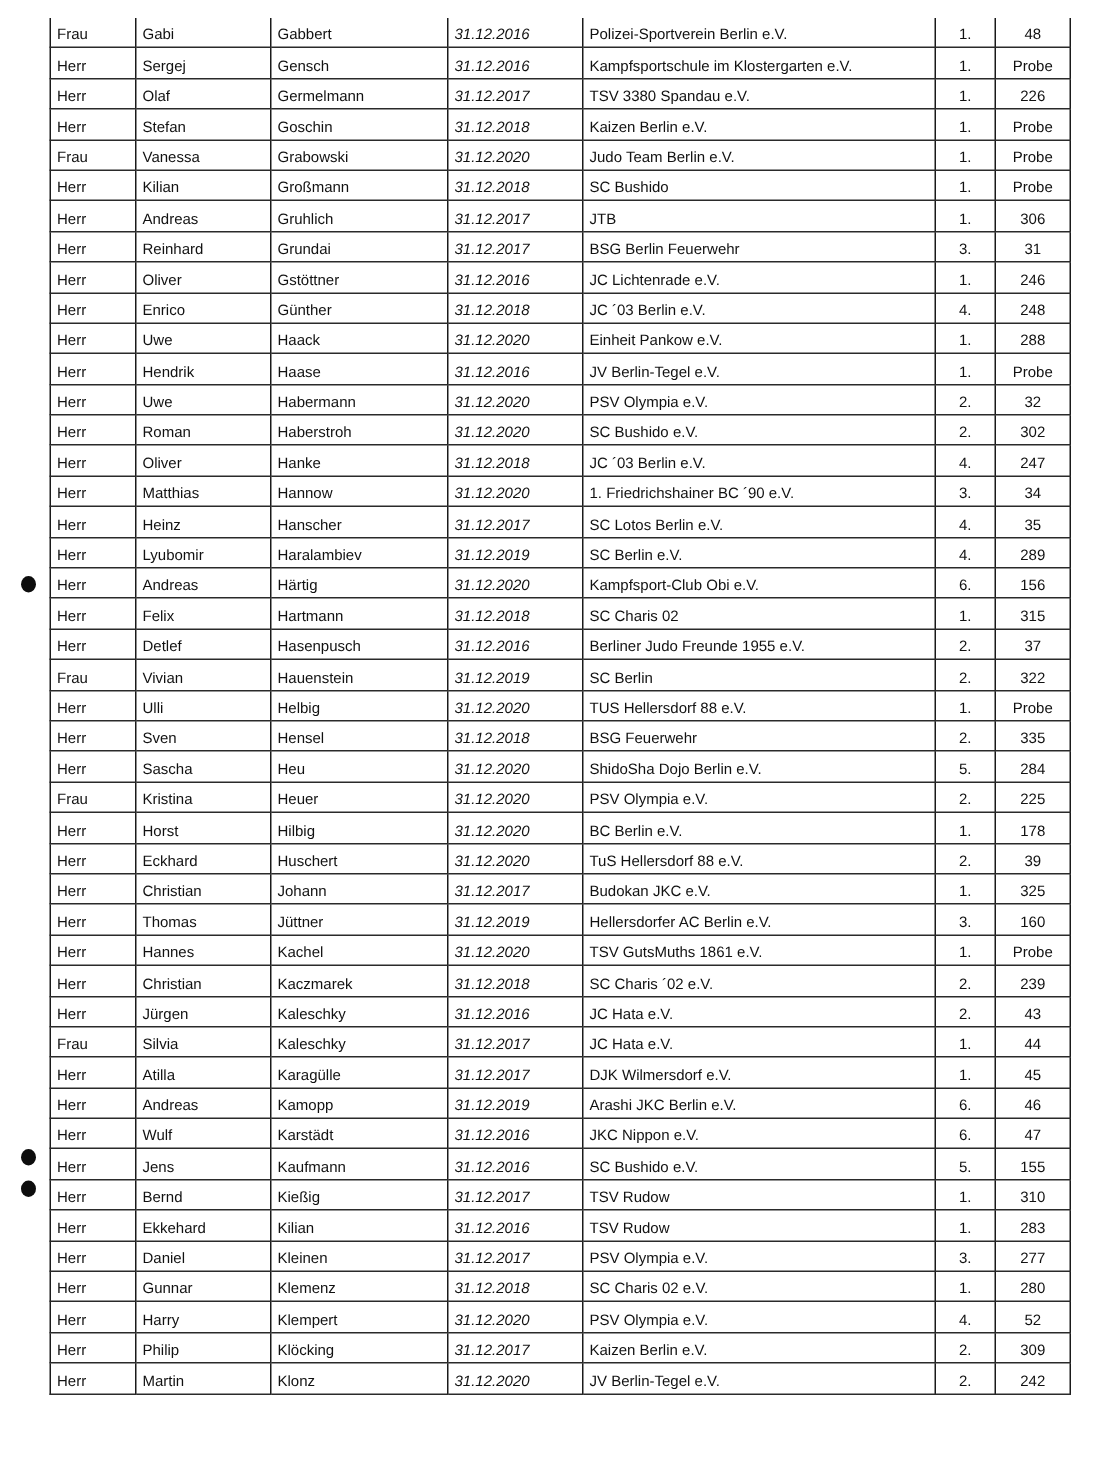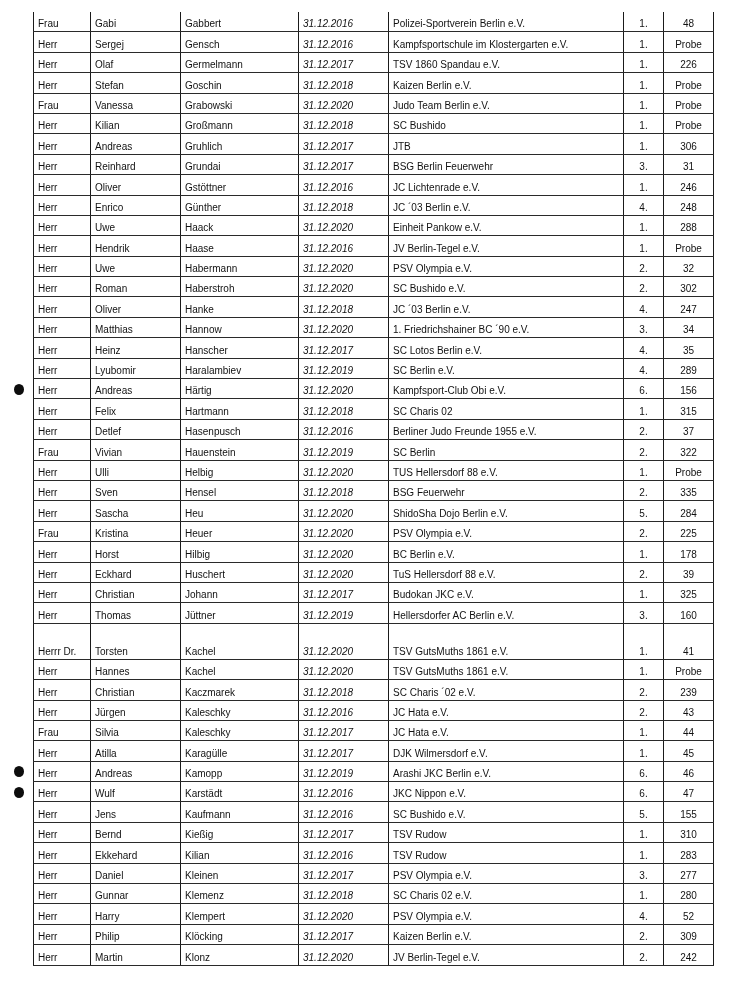--- a/index.html
+++ b/index.html
@@ -70,21 +70,21 @@
         <td class="date">31.12.2016</td>
         <td>Kampfsportschule im Klostergarten e.V.</td>
         <td class="rank">1.</td>
         <td class="num">Probe</td>
       </tr>
       <tr>
         <td class="sal">Herr</td>
         <td>Olaf</td>
         <td>Germelmann</td>
         <td class="date">31.12.2017</td>
-        <td>TSV 1860 Spandau e.V.</td>
+        <td>TSV 3380 Spandau e.V.</td>
         <td class="rank">1.</td>
         <td class="num">226</td>
       </tr>
       <tr>
         <td class="sal">Herr</td>
         <td>Stefan</td>
         <td>Goschin</td>
         <td class="date">31.12.2018</td>
         <td>Kaizen Berlin e.V.</td>
         <td class="rank">1.</td>
@@ -316,29 +316,20 @@
         <td class="num">325</td>
       </tr>
       <tr>
         <td class="sal">Herr</td>
         <td>Thomas</td>
         <td>Jüttner</td>
         <td class="date">31.12.2019</td>
         <td>Hellersdorfer AC Berlin e.V.</td>
         <td class="rank">3.</td>
         <td class="num">160</td>
-      </tr>
-      <tr class="tall">
-        <td class="sal">Herrr Dr.</td>
-        <td>Torsten</td>
-        <td>Kachel</td>
-        <td class="date">31.12.2020</td>
-        <td>TSV GutsMuths 1861 e.V.</td>
-        <td class="rank">1.</td>
-        <td class="num">41</td>
       </tr>
       <tr>
         <td class="sal">Herr</td>
         <td>Hannes</td>
         <td>Kachel</td>
         <td class="date">31.12.2020</td>
         <td>TSV GutsMuths 1861 e.V.</td>
         <td class="rank">1.</td>
         <td class="num">Probe</td>
       </tr>

